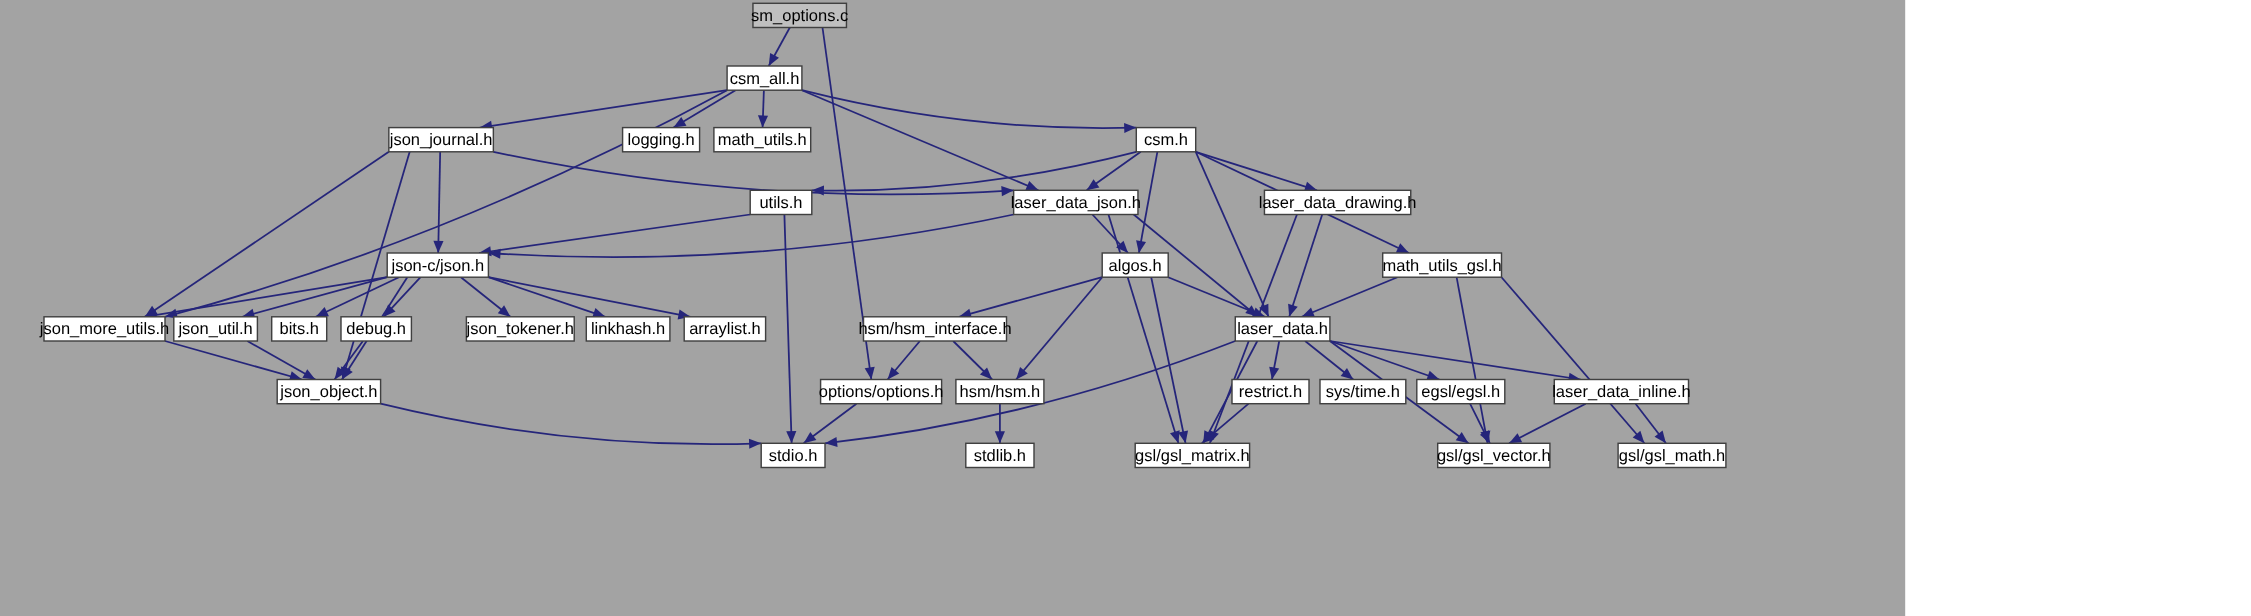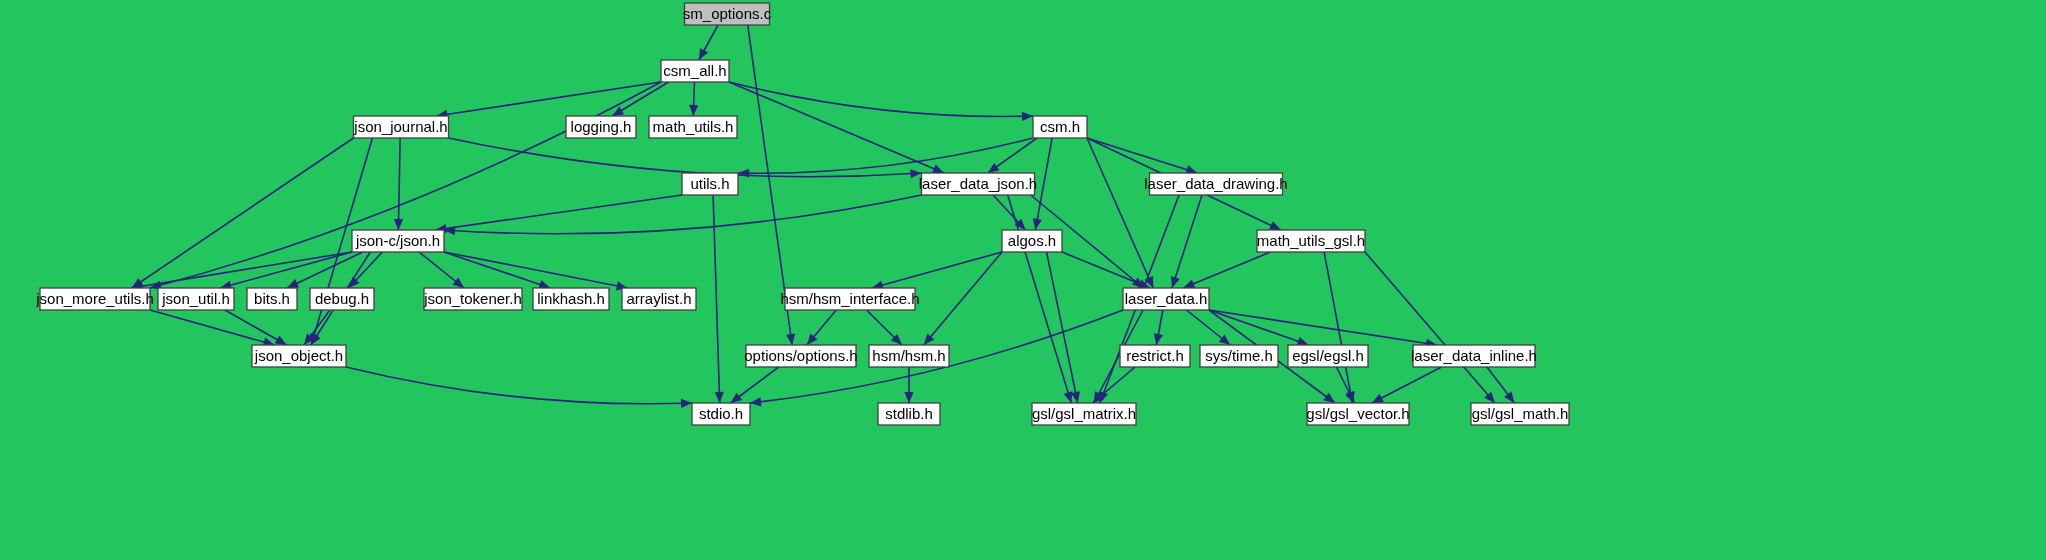--- a/index.html
+++ b/index.html
@@ -1,17 +1,17 @@
 <!DOCTYPE html>
 <html><head>
 <meta charset="utf-8">
 <style>
   html,body{margin:0;padding:0;background:#ffffff;}
   body{font-family:"Liberation Sans","DejaVu Sans",sans-serif;}
-  #graph-wrap{position:relative;width:2046px;height:560px;background:#22c55e;overflow:hidden;}
+  #graph-wrap{position:relative;width:1732px;height:560px;background:#a3a3a3;overflow:hidden;}
   svg#graph{position:absolute;left:0;top:0;width:2046px;height:560px;}
   .edge{fill:none;stroke:#25257a;stroke-width:1.6;}
   .arrowhead{fill:#25257a;stroke:none;}
   .node rect{fill:#ffffff;stroke:#404040;stroke-width:1.3;}
   .node.root rect{fill:#bfbfbf;stroke:#404040;stroke-width:1.3;}
   .node text{font-family:"Liberation Sans","DejaVu Sans",sans-serif;font-size:15px;fill:#000;dominant-baseline:middle;text-anchor:middle;}
 </style>
 </head>
 <body>
 

